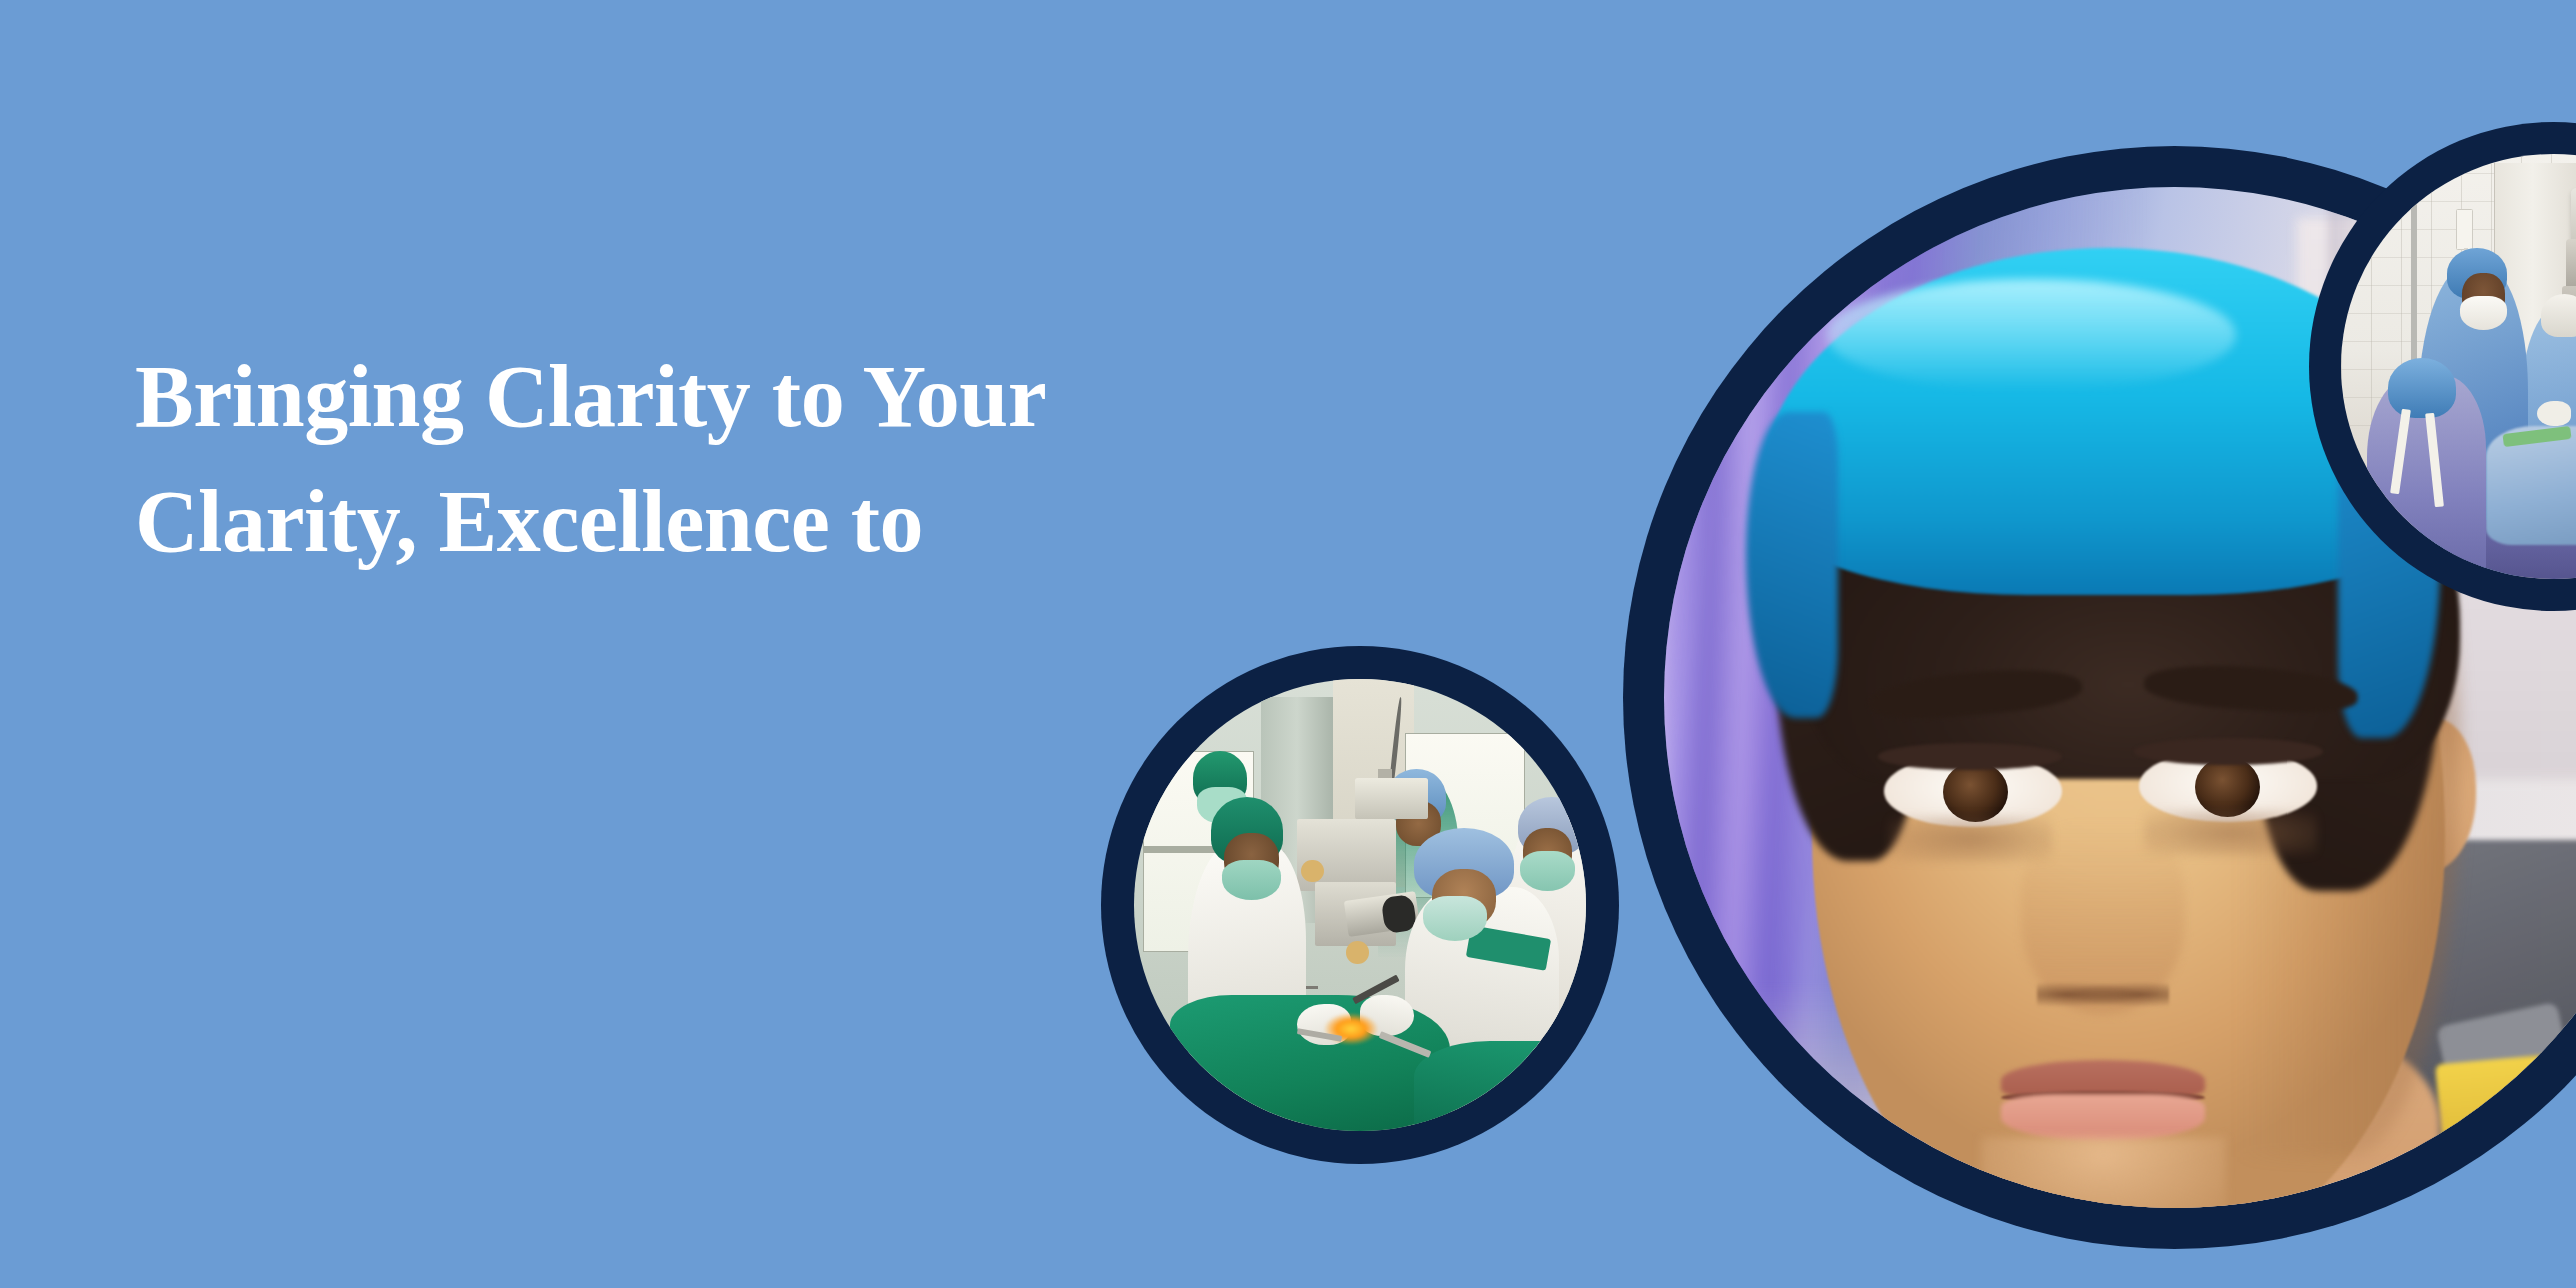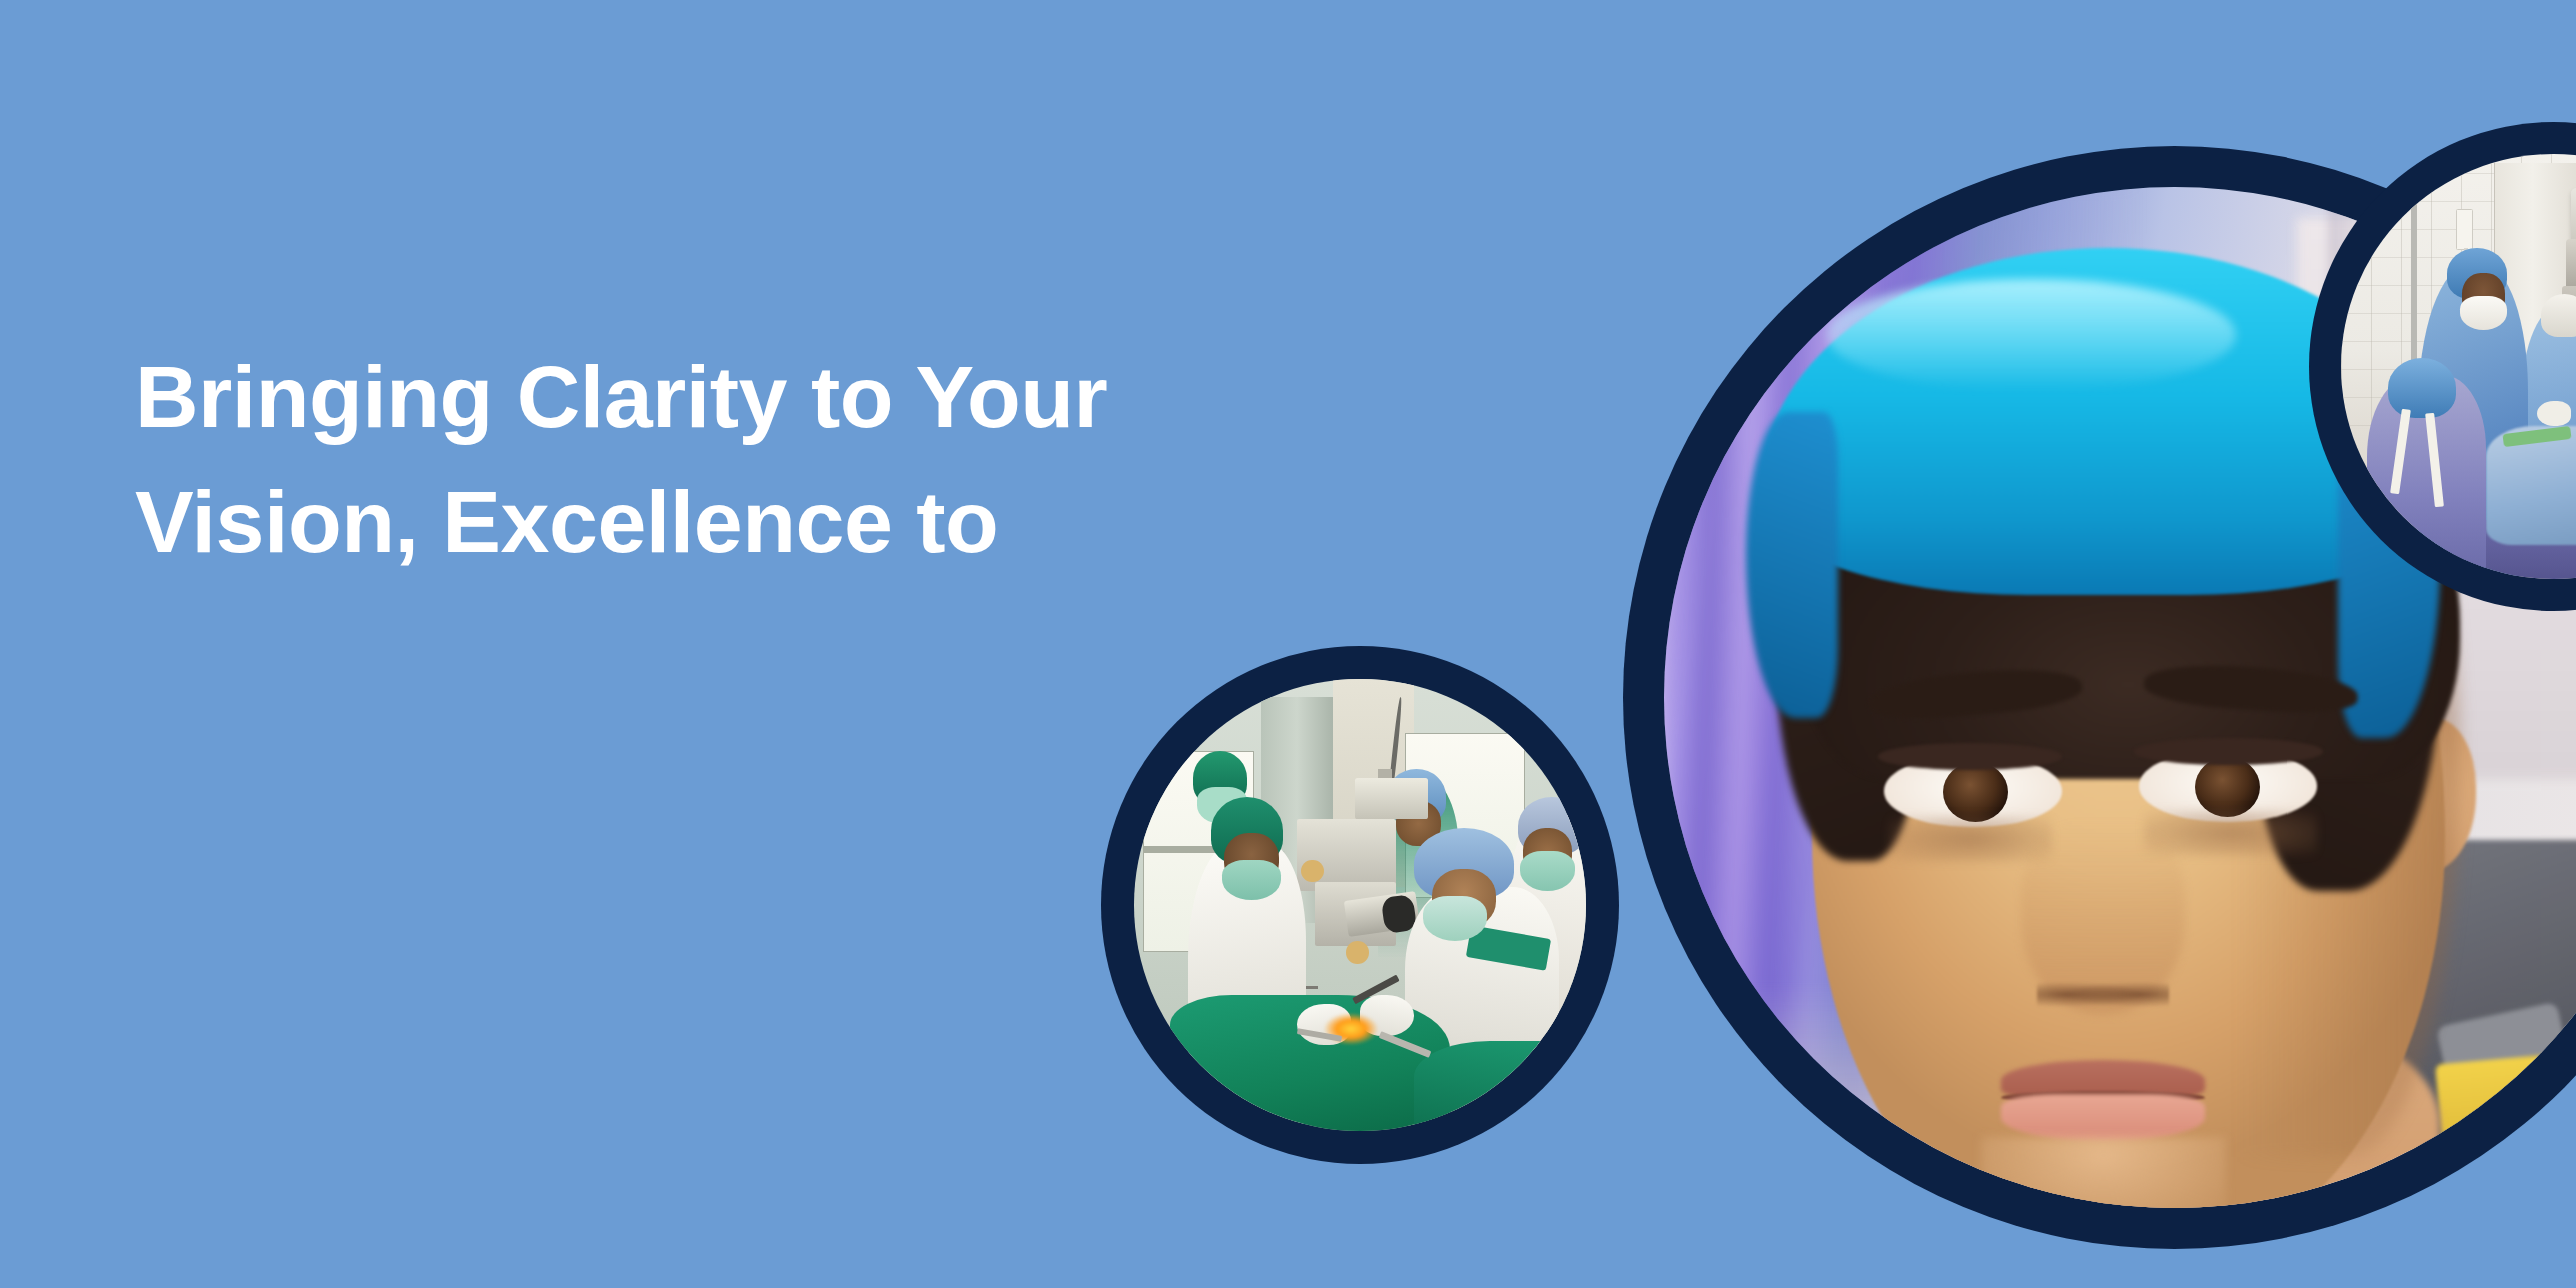--- a/index.html
+++ b/index.html
@@ -275,23 +275,23 @@
     background:radial-gradient(ellipse,#ffd23a 0%,#ff9c1a 38%,rgba(255,140,20,0) 72%);filter:blur(1.5px);}
   .sB-instr1{position:absolute;left:48%;top:68%;width:11%;height:1.6%;background:#4b4a46;border-radius:1.5px;transform:rotate(-28deg);}
   .sB-instr2{position:absolute;left:54%;top:80%;width:12%;height:1.6%;background:#b8b6ae;border-radius:1.5px;transform:rotate(22deg);}
   .sB-instr3{position:absolute;left:36%;top:78%;width:10%;height:1.4%;background:#aeaca4;border-radius:1.5px;transform:rotate(10deg);}
 </style>
 </head>
 <body style="background: rgb(107, 156, 212);">
 
 <div id="stage" style="background: rgb(107, 156, 212);">
 
-  <div id="headline" style="color: rgb(255, 255, 255);">
+  <div id="headline" style="color: rgb(255, 255, 255); font-family: Liberation Serif, serif;">
     <span class="ln">Bringing Clarity to Your</span>
-    <span class="ln">Vision, Excellence to</span>
+    <span class="ln">Clarity, Excellence to</span>
   </div>
 
   <div class="ring" id="circle-main" style="background: rgb(12, 33, 68);">
     <div class="photo">
       <div class="scene">
         <div class="p-bg"></div>
         <div class="p-curtain"></div>
         <div class="p-lightpanel"></div>
         <div class="p-wallsplit"></div>
         <div class="p-floor"></div>

